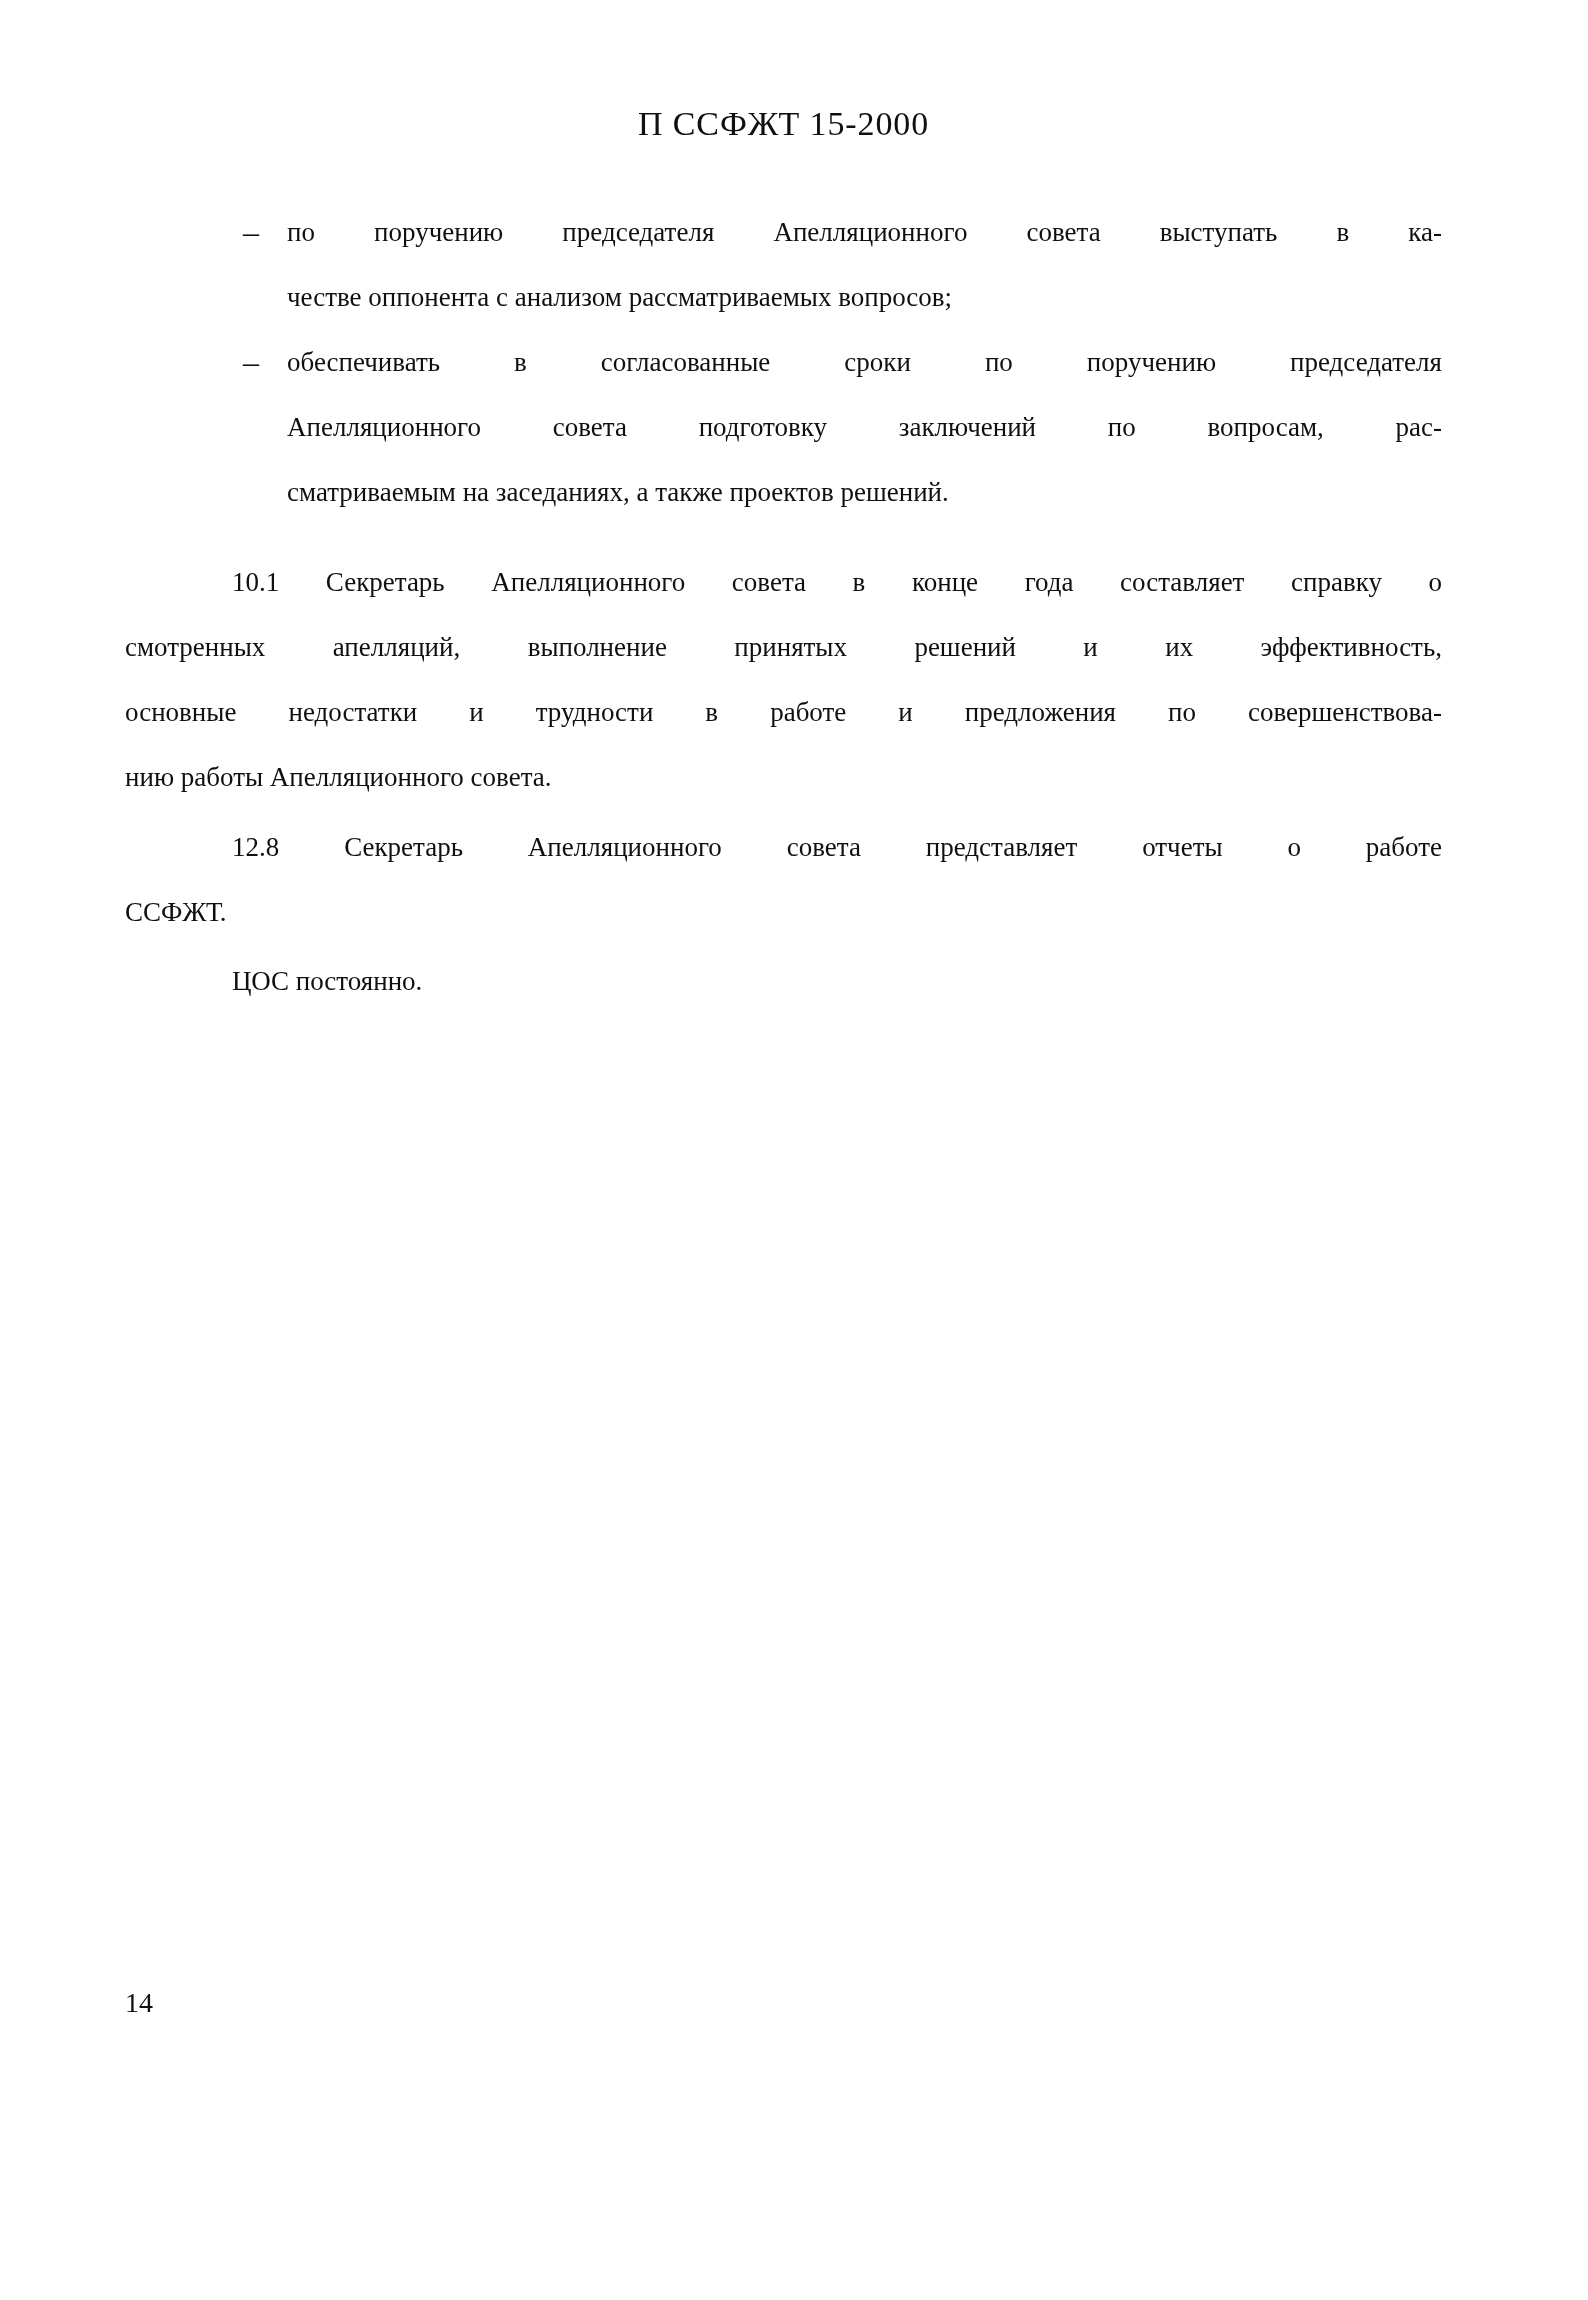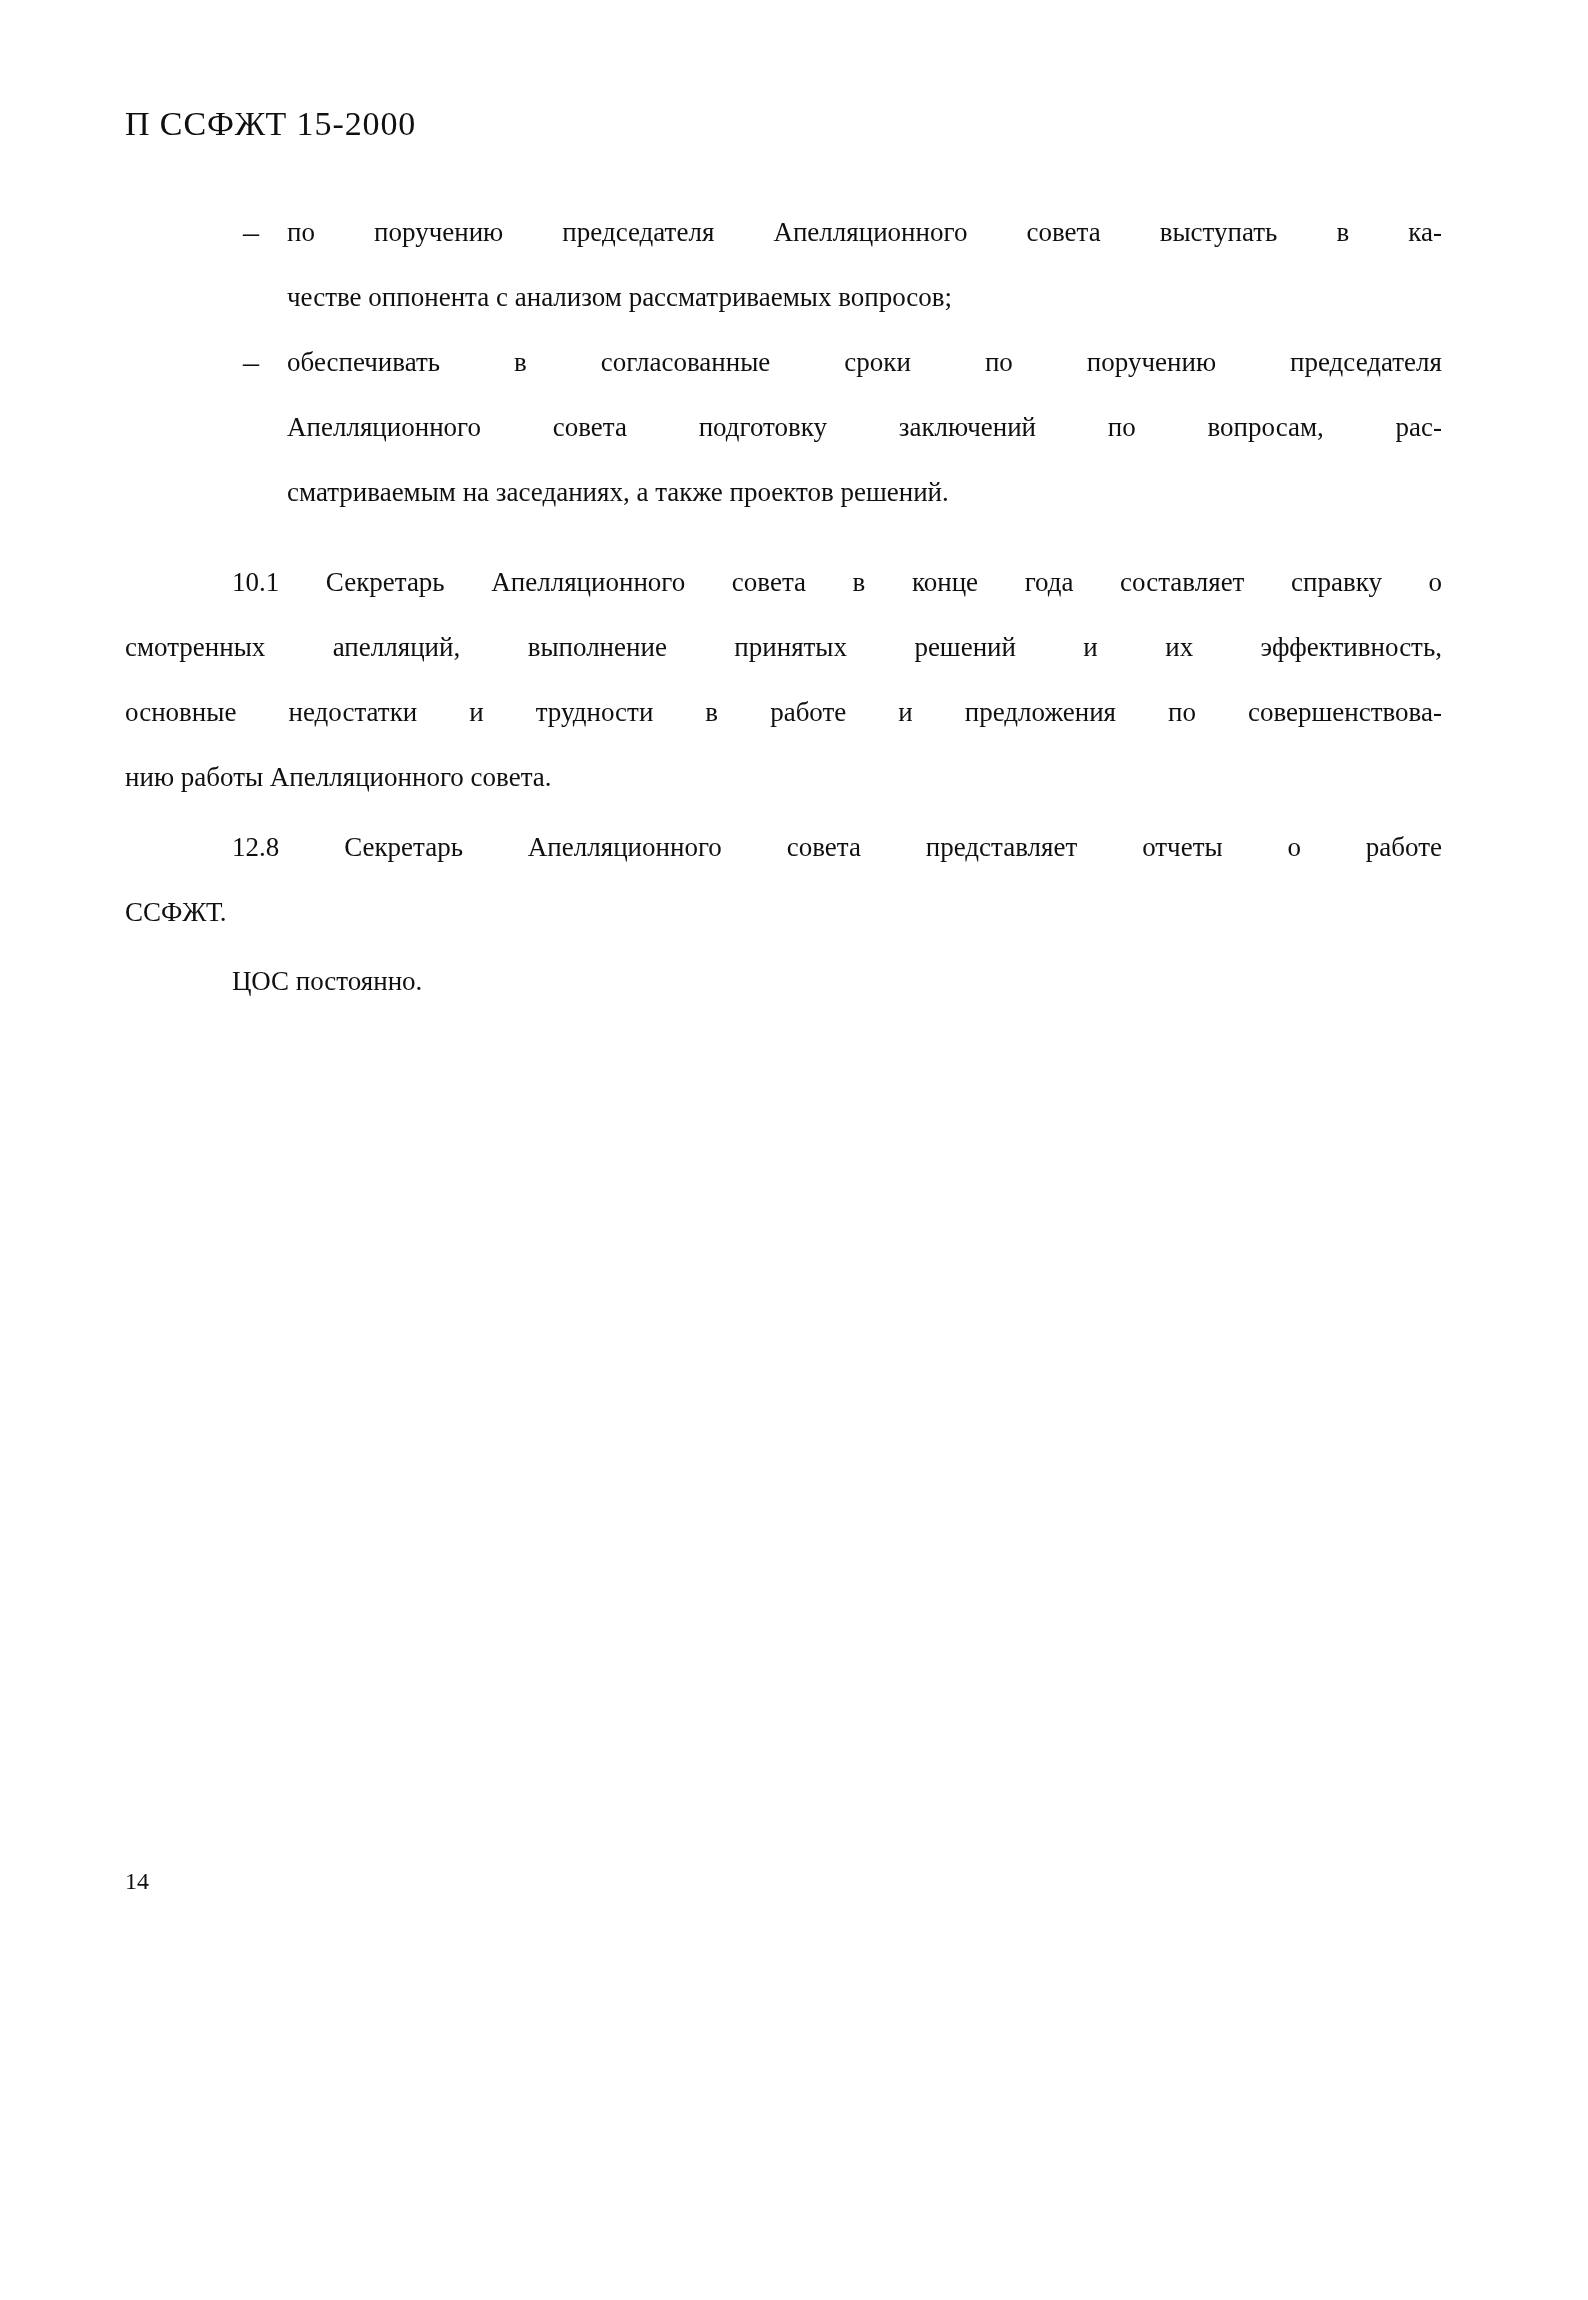--- a/index.html
+++ b/index.html
@@ -20,21 +20,21 @@
     position: absolute;
     left: 125px;
     top: 0;
     width: 1317px;
   }
   .doc-header {
     margin-top: 102px;
     font-size: 34px;
     line-height: 43px;
     letter-spacing: 0.9px;
-    text-align: left;
+    text-align: center;
   }
   .bullets {
     margin-top: 55px;
   }
   .bullet {
     position: relative;
     margin-left: 162px;
     width: 1155px;
   }
   .bullet .dash {
@@ -66,22 +66,22 @@
   }
   .para .line:first-child {
     text-indent: 107px;
   }
   .para-1 { margin-top: 25px; }
   .para-2 { margin-top: 4.6px; }
   .para-3 { margin-top: 4.6px; }
   .page-number {
     position: absolute;
     left: 125px;
-    top: 1858px;
-    font-size: 24px;
+    top: 1980px;
+    font-size: 28px;
     line-height: 46px;
   }
 </style>
 </head>
 <body>
 
 <div class="page">
   <div class="content">
 
     <div class="doc-header">П ССФЖТ 15-2000</div>

